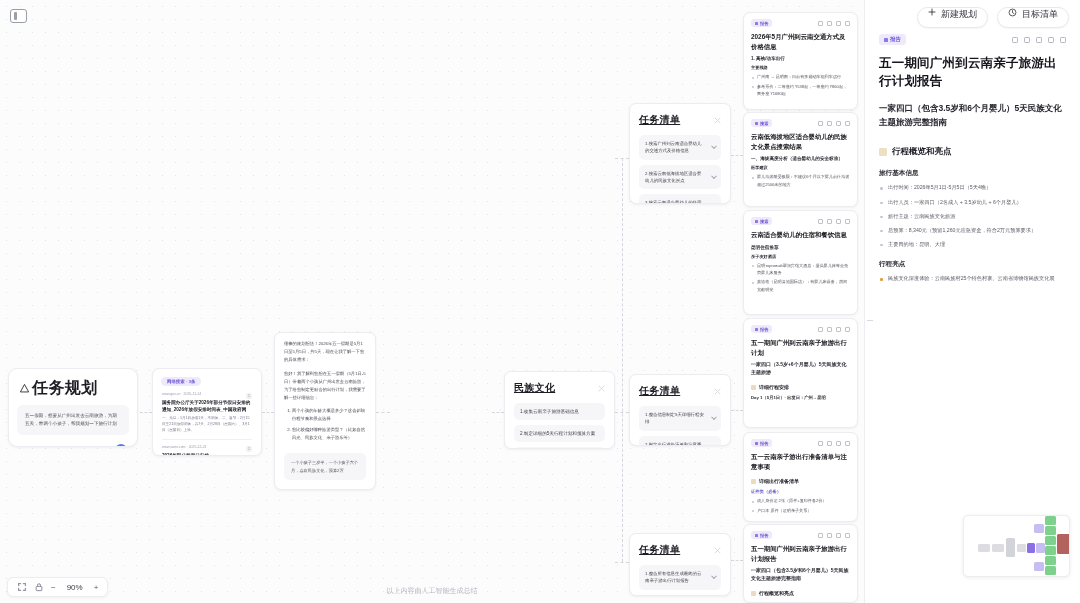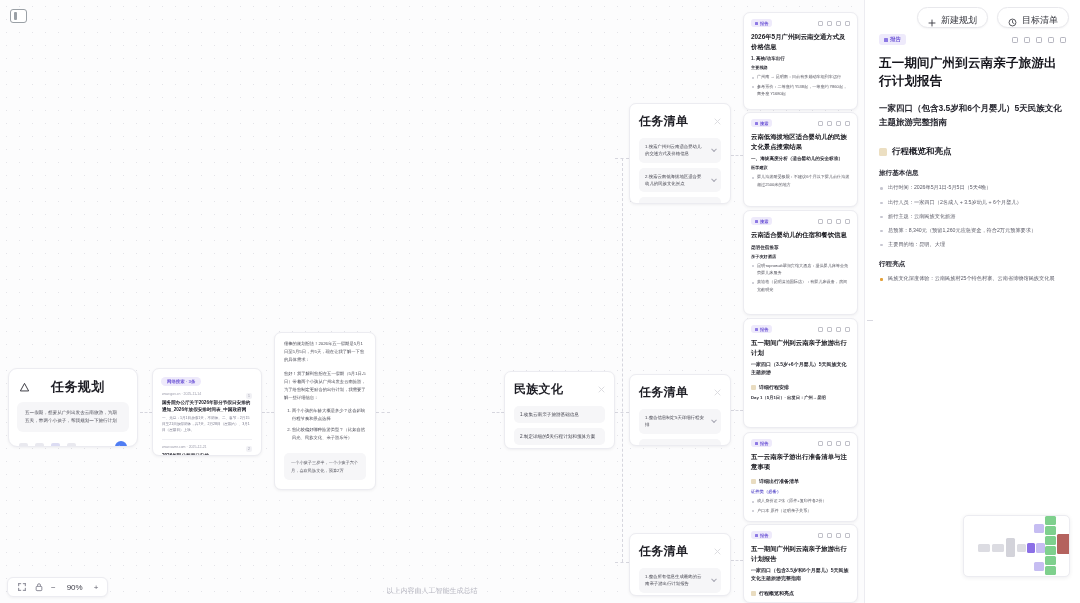--- a/index.html
+++ b/index.html
@@ -33,21 +33,21 @@
   }
   .panel-toggle::before {
     content: ""; position: absolute; left: 3.2px; top: 2px;
     width: 2.6px; height: 8px; background: #9aa0a6; border-radius: 1px;
   }
   .top-actions {
     position: absolute; right: 11px; top: 7px;
     display: flex; gap: 9px; align-items: center;
   }
   .tbtn {
-    display: flex; align-items: flex-end; gap: 5px;
+    display: flex; align-items: flex-start; gap: 5px;
     height: 21px; padding: 0 10px;
     background: #fff;
     border: 1px solid #e8e8ec; border-radius: 11px;
     font-size: 9px; color: #31323a; white-space: nowrap;
     box-shadow: 0 1px 2px rgba(20,20,40,.045);
     cursor: pointer;
   }
   .tbtn svg { display: block; }
 
   
@@ -56,22 +56,22 @@
     background: #fff;
     border: 1px solid #ececf1;
     border-radius: 7px;
     box-shadow: 0 1px 3px rgba(22,22,44,.055);
     overflow: hidden;
   }
 
   
   .chat-card { border-radius: 9px; }
   .chat-title {
-    display: flex; align-items: center; gap: 21px;
-    font-size: 13px; font-weight: 700; color: #1d1d24;
+    display: flex; align-items: center; gap: 2px;
+    font-size: 16px; font-weight: 700; color: #1d1d24;
     padding: 9px 10px 6px 10px; letter-spacing: .4px;
   }
   .chat-body {
     margin: 0 8px; padding: 7px 8px;
     background: #f6f6f8; border-radius: 6px;
     font-size: 4.6px; line-height: 1.75; color: #4a4a55;
   }
   .chat-foot {
     display: flex; align-items: center; gap: 7px;
     padding: 9px 10px 8px 10px;
@@ -87,21 +87,21 @@
     display: flex; align-items: center; justify-content: center;
     color: #fff; font-size: 7px; line-height: 1;
   }
 
   
   .list-card { padding: 9px 9px 9px 9px; }
   .list-head {
     display: flex; align-items: center; justify-content: space-between;
     margin-bottom: 8px;
   }
-  .list-title { font-size: 12px; font-weight: 700; color: #1d1d24; letter-spacing: .3px; }
+  .list-title { font-size: 10px; font-weight: 700; color: #1d1d24; letter-spacing: .3px; text-decoration: underline; }
   .list-close { width: 7px; height: 7px; opacity: .35; }
   .list-item {
     position: relative;
     background: #f6f6f8; border-radius: 5px;
     padding: 5px 16px 5px 6px;
     margin-bottom: 5px;
     font-size: 4.4px; line-height: 1.65; color: #3d3d48;
   }
   .list-item .chev {
     position: absolute; right: 5px; top: 50%;

